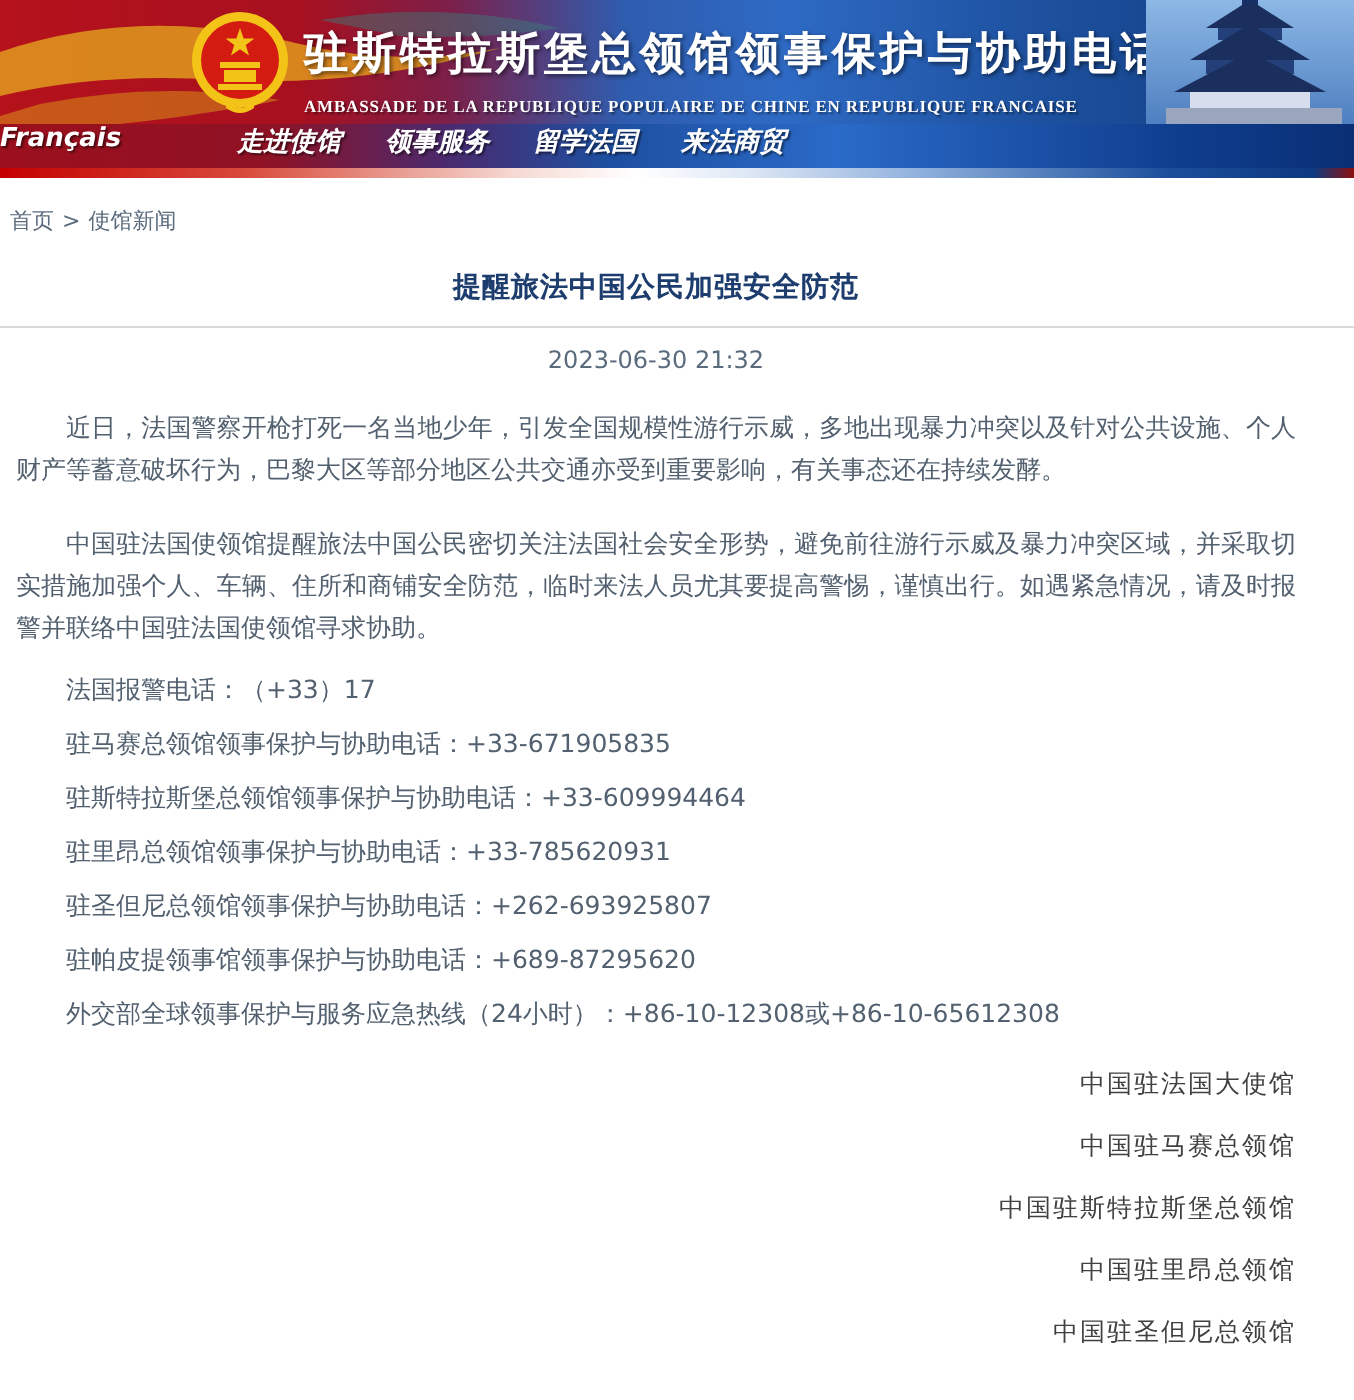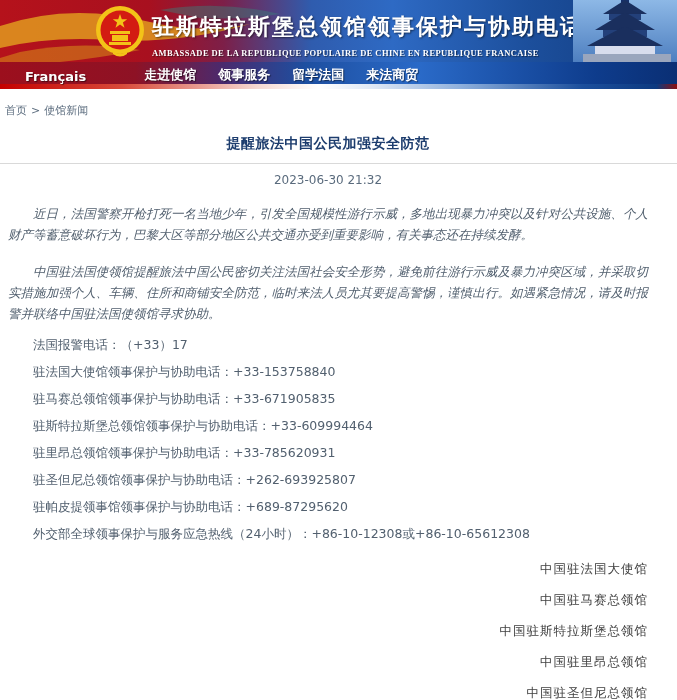--- a/index.html
+++ b/index.html
@@ -25,21 +25,21 @@
   }
   .site-subtitle {
     margin-top:6px; color:#fff; font-size:8.5px; font-weight:bold;
     font-family:"Liberation Serif","DejaVu Serif",serif; letter-spacing:.4px;
     text-shadow:1px 1px 1px rgba(0,0,0,.5);
   }
   .temple { position:absolute; right:0; top:0; }
   .nav-bar {
     position:relative; width:100%; height:22px;
     background:linear-gradient(90deg,#9c0f1d 0%,#8e1225 20%,#4a2a6e 33%,#1e4fa0 45%,#2a6ac8 62%,#0e3c8c 88%,#0a2f74 100%);
-    display:flex; align-items:flex-end; padding-left:25px;
+    display:flex; align-items:flex-start; font-style:italic;
   }
   .nav-item {
     color:#fff; font-size:13px; font-weight:bold; cursor:pointer;
     text-shadow:1px 1px 1px rgba(0,0,0,.5); margin-right:22px; white-space:nowrap;
   }
   .nav-item:first-child { margin-right:58px; }
   .tricolor-line {
     width:100%; height:5px;
     background:linear-gradient(90deg,#c40000 0%,#d84a3a 18%,#f5d9d2 38%,#ffffff 47%,#dfe8f5 55%,#8fb0dc 68%,#1c4f9c 86%,#0d3a80 97%,#8c0f0f 100%);
   }
@@ -50,21 +50,21 @@
   
   .article { padding:0 29px 0 8px; }
   .article-title {
     text-align:center; font-size:14px; font-weight:bold; color:#1d3d6e;
     margin-top:17px; letter-spacing:.5px;
   }
   .title-rule { border:none; border-top:1px solid #d9d9d9; margin:10px -8px 0 -8px; width:677px; }
   .article-date { text-align:center; font-size:12px; color:#5a6b7d; margin-top:9px; }
   .para {
     font-size:12.5px; line-height:21px; text-indent:2em; color:#52606f;
-    margin-top:16px; text-align:justify;font-style:italic;
+    margin-top:16px; text-align:justify;
   }
   .hotline {
     font-size:12.5px; line-height:13px; color:#52606f;
     margin-top:14px; padding-left:2em; white-space:nowrap;
   }
   .hotline:first-of-type { margin-top:20px; }
   .signatures { margin-top:22px; }
   .signature {
     font-size:12.5px; line-height:13px; color:#404040;
     text-align:right; margin-top:18px; letter-spacing:1px;
@@ -131,21 +131,20 @@
 
 <main class="article">
   <h1 class="article-title">提醒旅法中国公民加强安全防范</h1>
   <hr class="title-rule">
   <div class="article-date">2023-06-30 21:32</div>
 
   <p class="para">近日，法国警察开枪打死一名当地少年，引发全国规模性游行示威，多地出现暴力冲突以及针对公共设施、个人财产等蓄意破坏行为，巴黎大区等部分地区公共交通亦受到重要影响，有关事态还在持续发酵。</p>
   <p class="para">中国驻法国使领馆提醒旅法中国公民密切关注法国社会安全形势，避免前往游行示威及暴力冲突区域，并采取切实措施加强个人、车辆、住所和商铺安全防范，临时来法人员尤其要提高警惕，谨慎出行。如遇紧急情况，请及时报警并联络中国驻法国使领馆寻求协助。</p>
 
   <p class="hotline">法国报警电话：（+33）17</p>
-  <p class="hotline">驻法国大使馆领事保护与协助电话：+33-153758840</p>
   <p class="hotline">驻马赛总领馆领事保护与协助电话：+33-671905835</p>
   <p class="hotline">驻斯特拉斯堡总领馆领事保护与协助电话：+33-609994464</p>
   <p class="hotline">驻里昂总领馆领事保护与协助电话：+33-785620931</p>
   <p class="hotline">驻圣但尼总领馆领事保护与协助电话：+262-693925807</p>
   <p class="hotline">驻帕皮提领事馆领事保护与协助电话：+689-87295620</p>
   <p class="hotline">外交部全球领事保护与服务应急热线（24小时）：+86-10-12308或+86-10-65612308</p>
 
   <div class="signatures">
     <p class="signature">中国驻法国大使馆</p>
     <p class="signature">中国驻马赛总领馆</p>

